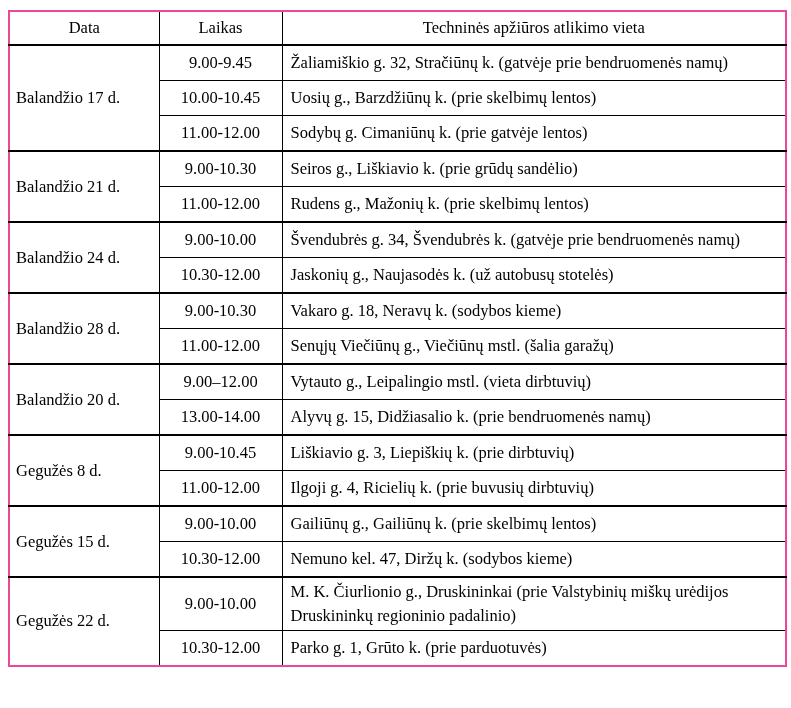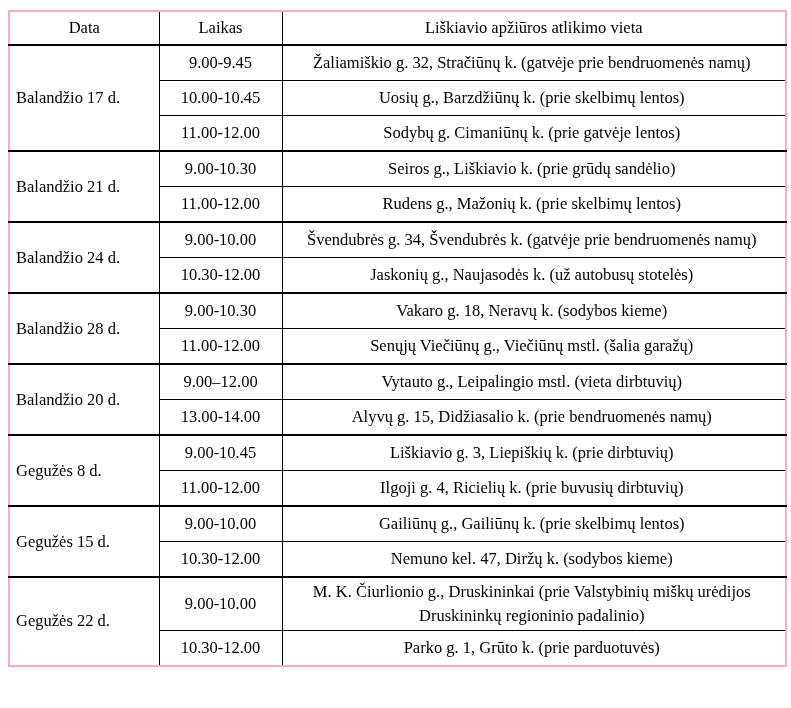--- a/index.html
+++ b/index.html
@@ -15,21 +15,21 @@
     width: 791px;
     height: 708px;
     padding: 10px 6px 0 8px;
     font-family: "Liberation Serif", "DejaVu Serif", serif;
     color: #000000;
   }
   table.schedule {
     border-collapse: collapse;
     table-layout: fixed;
     width: 777px;
-    border: 2px solid #f9a8d4;
+    border: 2px solid #ec4899;
     font-size: 16.5px;
     color: #000000;
   }
   col.c-date  { width: 150px; }
   col.c-time  { width: 123px; }
   col.c-place { width: 504px; }
   th, td {
     border: 1px solid #000000;
     padding: 2px 6px;
     vertical-align: middle;
@@ -47,40 +47,40 @@
     margin-top: 40px;
   }
   td.date-cell {
   }
   td.time-cell {
     text-align: center;
     height: 30px;
     white-space: nowrap;
   }
   td.place-cell {
-    text-align: center;
+    text-align: left;
     padding-left: 8px;
     padding-right: 12px;
   }
 </style>
 </head>
 <body>
 
 <div class="page">
   <table class="schedule">
     <colgroup>
       <col class="c-date">
       <col class="c-time">
       <col class="c-place">
     </colgroup>
     <thead>
       <tr>
         <th>Data</th>
         <th>Laikas</th>
-        <th>Liškiavio apžiūros atlikimo vieta</th>
+        <th>Techninės apžiūros atlikimo vieta</th>
       </tr>
     </thead>
     <tbody>
         <tr class="group-first">
           <td class="date-cell" rowspan="3">Balandžio 17 d.</td>
           <td class="time-cell">9.00-9.45</td>
           <td class="place-cell">Žaliamiškio g. 32, Stračiūnų k. (gatvėje prie bendruomenės namų)</td>
         </tr>
         <tr>
           <td class="time-cell">10.00-10.45</td>

